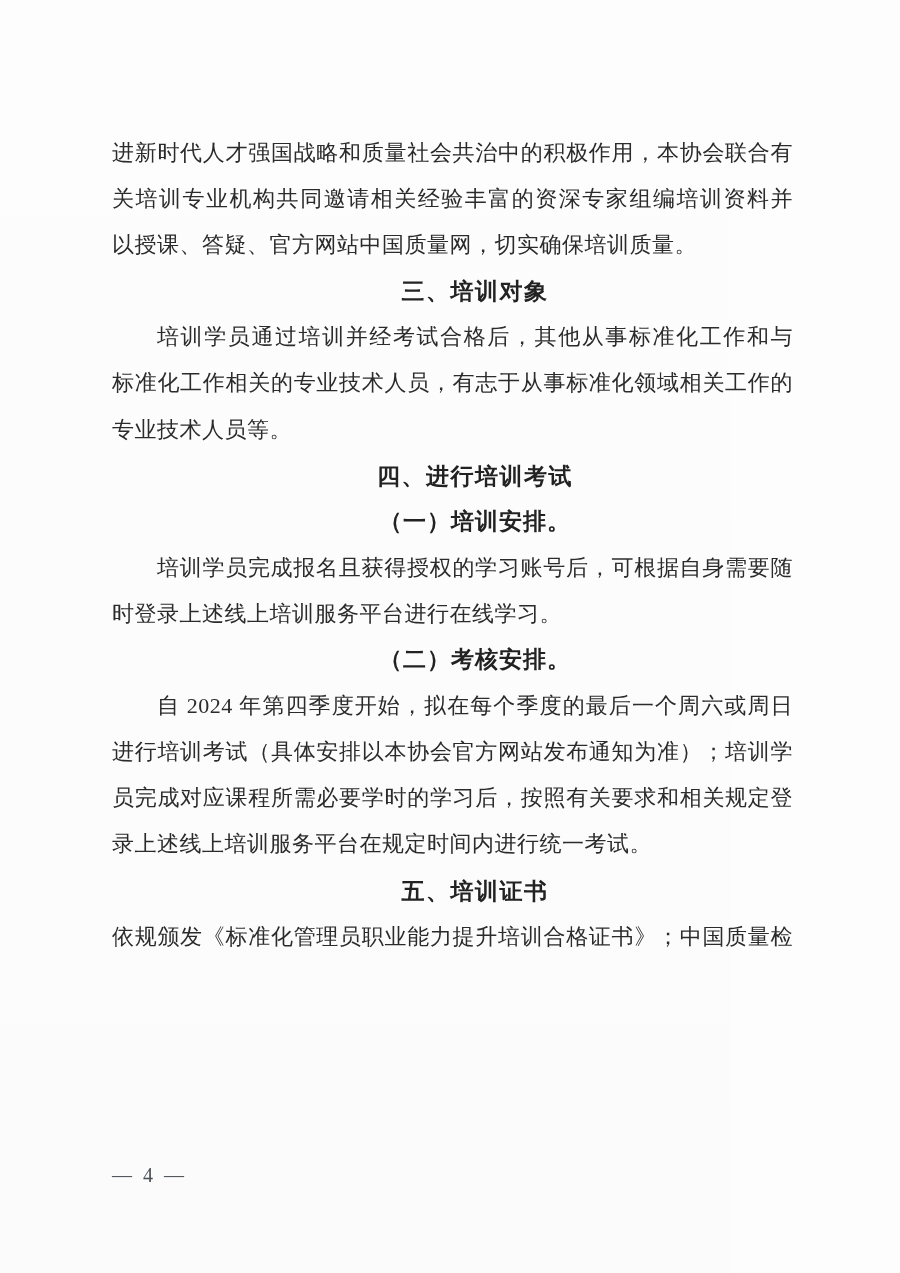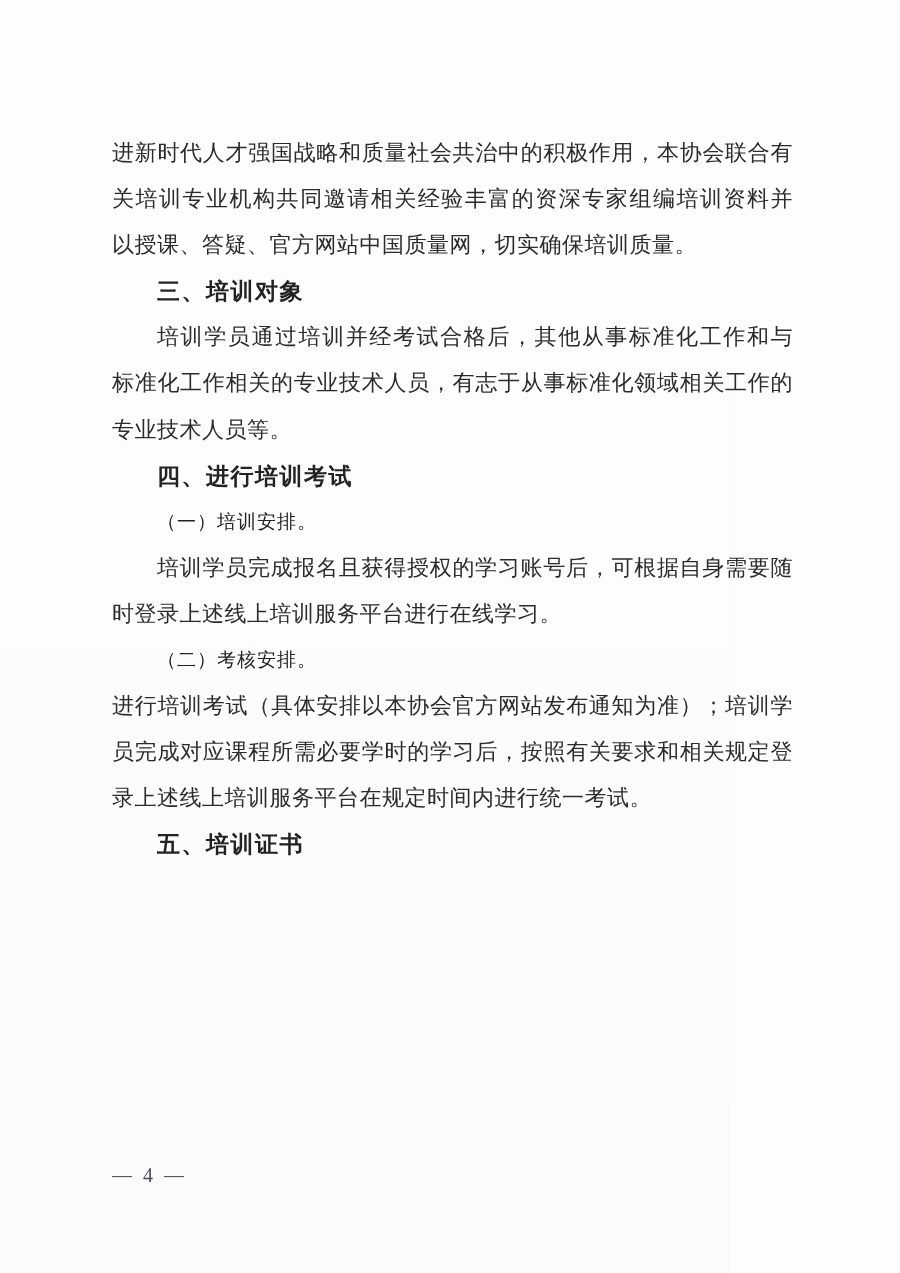--- a/index.html
+++ b/index.html
@@ -32,31 +32,32 @@
     white-space: nowrap;
     color: #2b2b2b;
   }
   .line.full {
     text-align: justify;
     text-align-last: justify;
     white-space: normal;
   }
   .line.indent {
     text-indent: 45px;
+    text-align: center;
   }
   .line.heading {
     font-family: "Liberation Sans", "DejaVu Sans", sans-serif;
     font-weight: 700;
     font-size: 23px;
     letter-spacing: 1.5px;
     color: #222;
   }
   .line.subheading {
-    font-weight: 400;
-    font-size: 19px;
+    font-weight: 700;
+    font-size: 23px;
     letter-spacing: 1px;
     color: #222;
   }
   .page-footer {
     position: absolute;
     left: 112px;
     top: 1164px;
     font-size: 20px;
     letter-spacing: 3px;
     color: #4a4f55;
@@ -73,20 +74,22 @@
     <div class="line">以授课、答疑、官方网站中国质量网，切实确保培训质量。</div>
     <div class="line heading indent">三、培训对象</div>
     <div class="line full indent">培训学员通过培训并经考试合格后，其他从事标准化工作和与</div>
     <div class="line full">标准化工作相关的专业技术人员，有志于从事标准化领域相关工作的</div>
     <div class="line">专业技术人员等。</div>
     <div class="line heading indent">四、进行培训考试</div>
     <div class="line subheading indent">（一）培训安排。</div>
     <div class="line full indent">培训学员完成报名且获得授权的学习账号后，可根据自身需要随</div>
     <div class="line">时登录上述线上培训服务平台进行在线学习。</div>
     <div class="line subheading indent">（二）考核安排。</div>
+    <div class="line full indent">自 2024 年第四季度开始，拟在每个季度的最后一个周六或周日</div>
     <div class="line full">进行培训考试（具体安排以本协会官方网站发布通知为准）；培训学</div>
     <div class="line full">员完成对应课程所需必要学时的学习后，按照有关要求和相关规定登</div>
     <div class="line">录上述线上培训服务平台在规定时间内进行统一考试。</div>
     <div class="line heading indent">五、培训证书</div>
+    <div class="line full">依规颁发《标准化管理员职业能力提升培训合格证书》；中国质量检</div>
   </main>
 
   <footer class="page-footer">— 4 —</footer>
 </div>
 
 </body></html>

